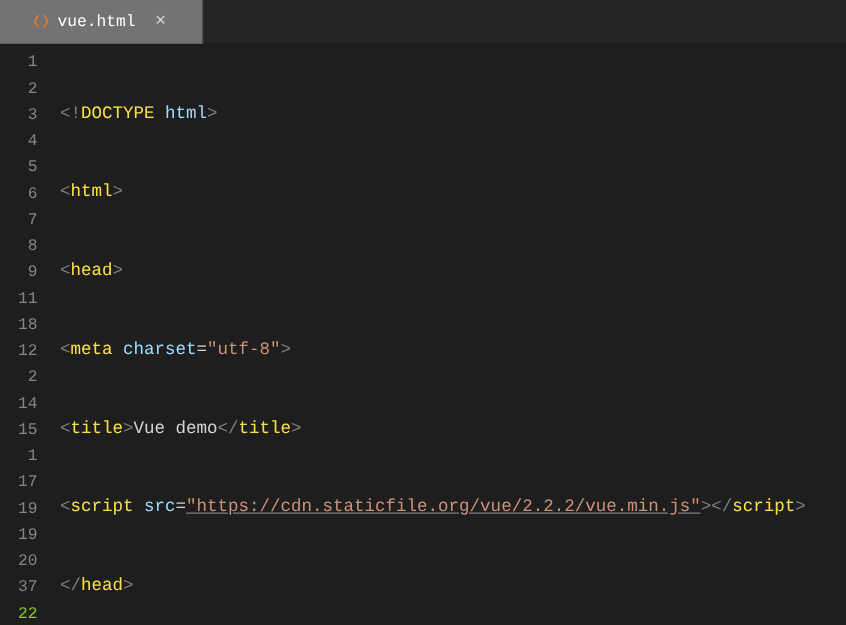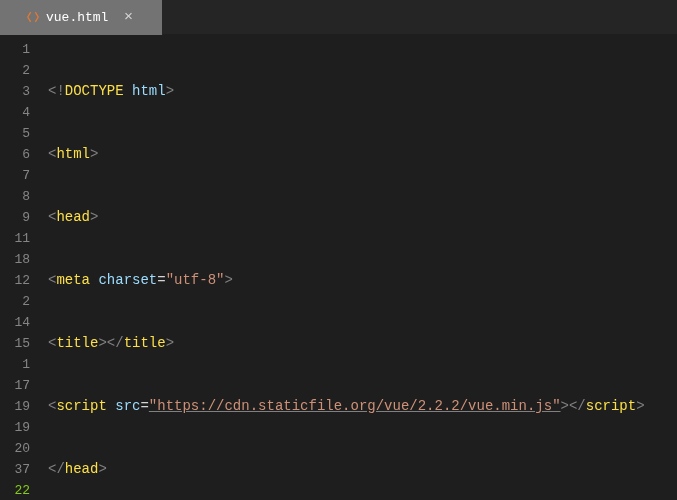--- a/index.html
+++ b/index.html
@@ -135,21 +135,21 @@
     <div>19</div>
     <div>20</div>
     <div>37</div>
     <div class="current">22</div>
   </div>
   <div class="code">
     <div class="code-line"><span class="gray">&lt;!</span><span class="tag">DOCTYPE</span><span class="gray"> </span><span class="attr">html</span><span class="gray">&gt;</span></div>
     <div class="code-line"><span class="gray">&lt;</span><span class="tag">html</span><span class="gray">&gt;</span></div>
     <div class="code-line"><span class="gray">&lt;</span><span class="tag">head</span><span class="gray">&gt;</span></div>
     <div class="code-line"><span class="gray">&lt;</span><span class="tag">meta</span><span> </span><span class="attr">charset</span><span class="txt">=</span><span class="str">"utf-8"</span><span class="gray">&gt;</span></div>
-    <div class="code-line"><span class="gray">&lt;</span><span class="tag">title</span><span class="gray">&gt;</span><span class="gray">&lt;/</span><span class="tag">title</span><span class="gray">&gt;</span></div>
+    <div class="code-line"><span class="gray">&lt;</span><span class="tag">title</span><span class="gray">&gt;</span><span class="txt">Vue demo</span><span class="gray">&lt;/</span><span class="tag">title</span><span class="gray">&gt;</span></div>
     <div class="code-line"><span class="gray">&lt;</span><span class="tag">script</span><span> </span><span class="attr">src</span><span class="txt">=</span><span class="str underline">"https://cdn.staticfile.org/vue/2.2.2/vue.min.js"</span><span class="gray">&gt;</span><span class="gray">&lt;/</span><span class="tag">script</span><span class="gray">&gt;</span></div>
     <div class="code-line"><span class="gray">&lt;/</span><span class="tag">head</span><span class="gray">&gt;</span></div>
     
     
     
     
     
     
     
     

